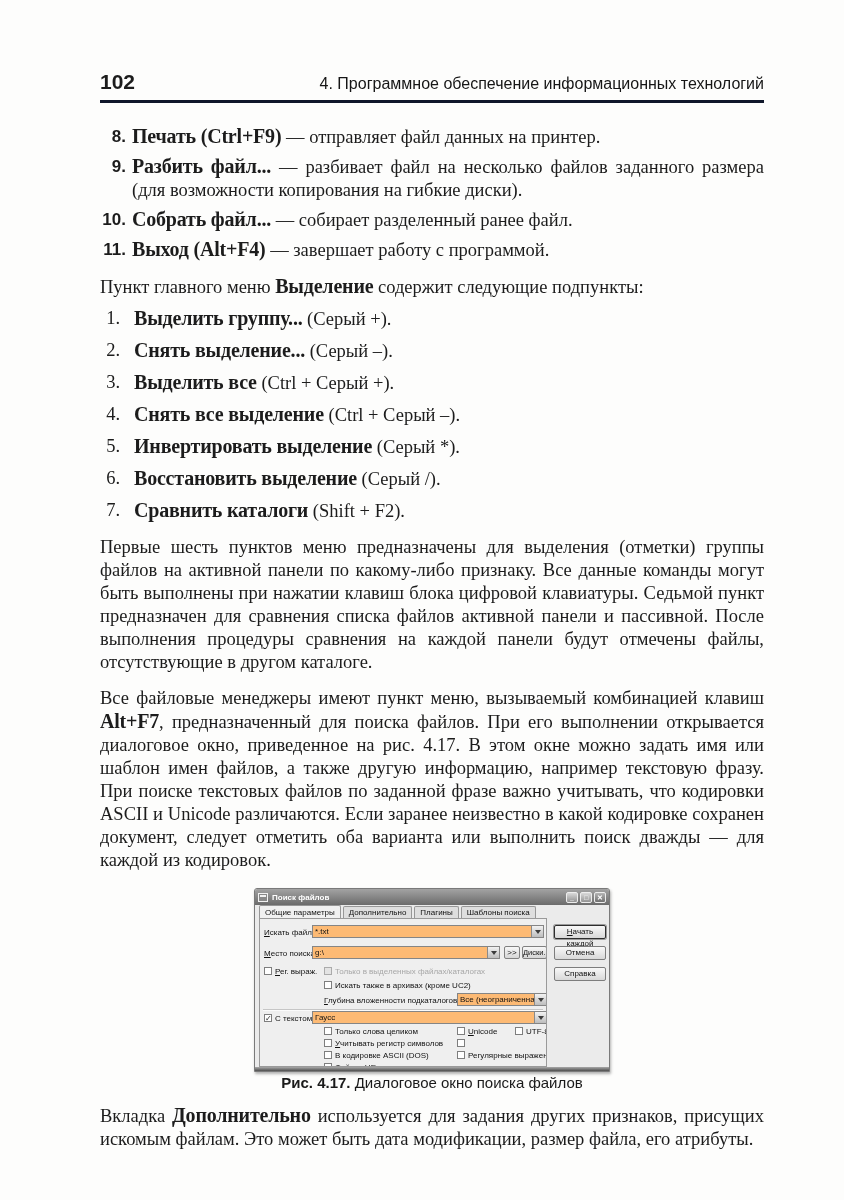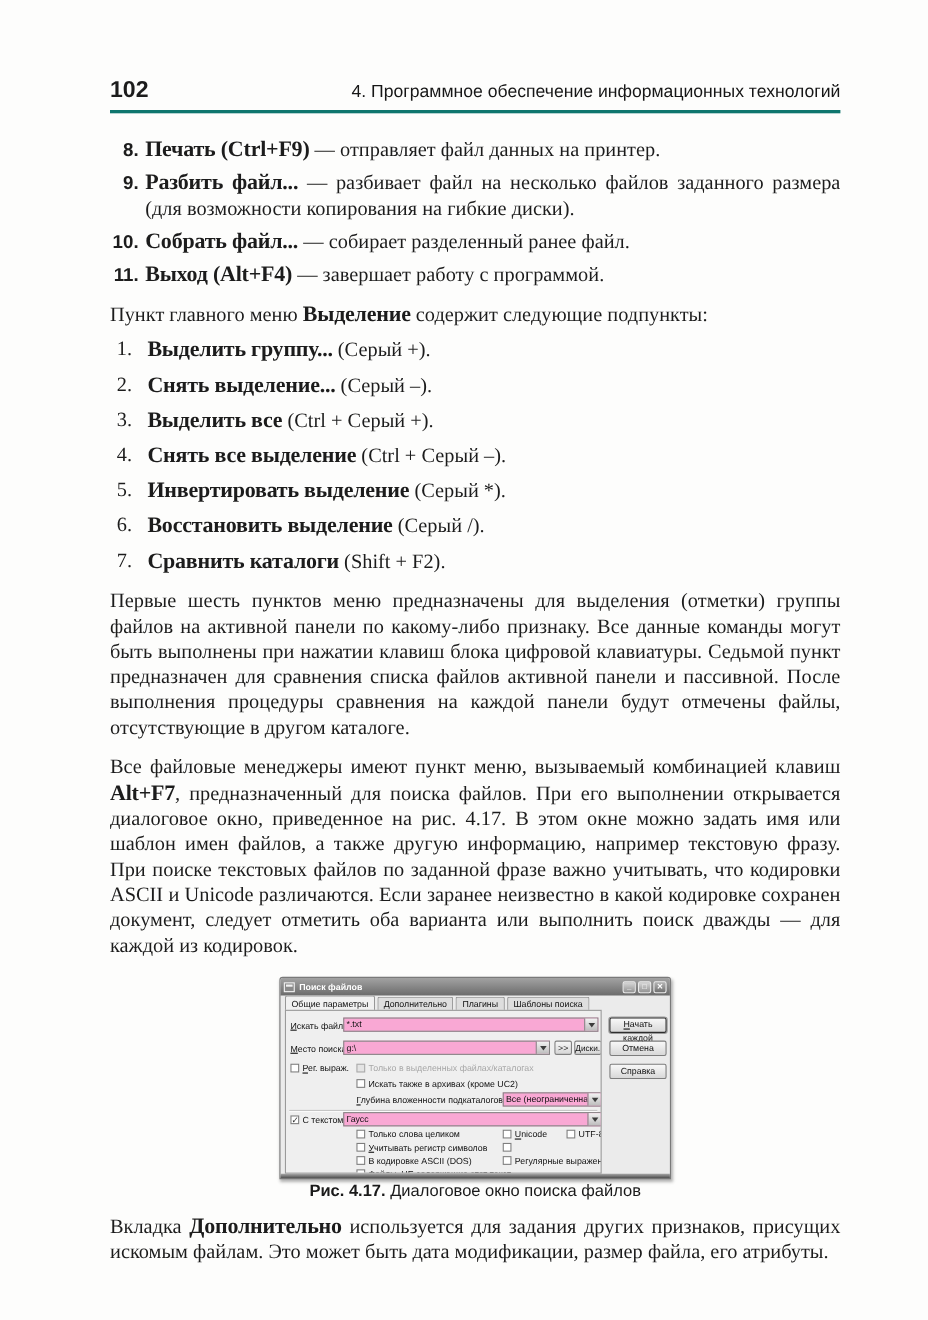--- a/index.html
+++ b/index.html
@@ -3,21 +3,21 @@
 <meta charset="utf-8">
 <style>
   html,body{margin:0;padding:0;}
   body{width:844px;height:1200px;background:#fdfdfc;color:#1c1c1c;
        font-family:"Liberation Serif", serif;}
   .page{position:relative;width:844px;height:1200px;overflow:hidden;}
   .content{position:absolute;left:100px;top:0;width:664px;}
 
   
   .hdr{display:flex;align-items:baseline;justify-content:space-between;
-       padding-top:70px;border-bottom:3px solid #0f766e;padding-bottom:6px;}
+       padding-top:70px;border-bottom:3px solid #0f172a;padding-bottom:6px;}
   .pageno{font-family:"Liberation Sans",sans-serif;font-weight:700;font-size:21px;}
   .chapter{font-family:"Liberation Sans",sans-serif;font-size:16px;color:#161616;}
 
   
   .cmd{font-family:Liberation Serif, serif;font-weight:700;font-size:20px;letter-spacing:-.2px;}
   p.body{font-size:18.5px;line-height:23px;text-align:justify;margin:13px 0 0 0;}
   .li{display:flex;font-size:18.5px;line-height:23px;margin-top:6px;}
   .li .num{flex:none;text-align:right;padding-right:6px;}
   .la .num{width:26px;font-family:"Liberation Sans",sans-serif;font-weight:700;font-size:17px;}
   .lb .num{width:20px;margin-right:8px;}
@@ -48,21 +48,21 @@
   .tabs{position:absolute;left:4px;top:17px;display:flex;gap:2px;}
   .tab{height:12px;line-height:12px;padding:0 5px;background:#dedede;border:1px solid #979797;
        border-bottom:none;border-radius:2px 2px 0 0;}
   .tab.active{background:#f1f1f1;height:13px;line-height:13px;margin-top:-1px;}
 
   .panel{position:absolute;left:4px;top:29px;width:288px;height:149px;box-sizing:border-box;
        background:#efefef;border:1px solid #9a9a9a;overflow:hidden;}
   .panel .lab{position:absolute;white-space:nowrap;}
   .ulf{display:inline-block;}
   .ulf::first-letter{text-decoration:underline;}
-  .combo{position:absolute;height:13px;box-sizing:border-box;background:#f9a8d4;
+  .combo{position:absolute;height:13px;box-sizing:border-box;background:#fdba74;
        border:1px solid #858585;display:flex;align-items:center;}
   .combo .cval{flex:1;padding-left:2px;white-space:nowrap;overflow:hidden;}
   .combo .carr{flex:none;width:11px;align-self:stretch;border-left:1px solid #8a8a8a;
        background:linear-gradient(#f2f2f2,#bdbdbd);display:flex;align-items:center;justify-content:center;}
   .tri{width:0;height:0;border:3px solid transparent;border-top:4px solid #3c3c3c;margin-top:3px;}
   .sbtn{position:absolute;height:13px;box-sizing:border-box;border:1px solid #808080;border-radius:2px;
        background:linear-gradient(#f7f7f7,#d6d6d6);text-align:center;line-height:11px;}
   .cb{position:absolute;width:8px;height:8px;box-sizing:border-box;background:#fff;
        border:1px solid #7e7e7e;font-size:8px;line-height:7px;text-align:center;color:#2a2a2a;}
   .cb.dis{background:#e4e4e4;border-color:#ababab;}

